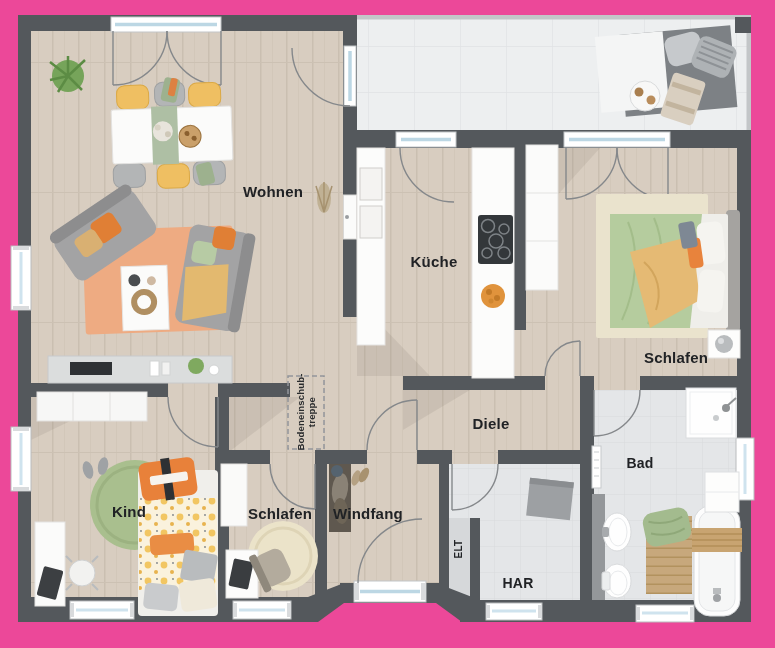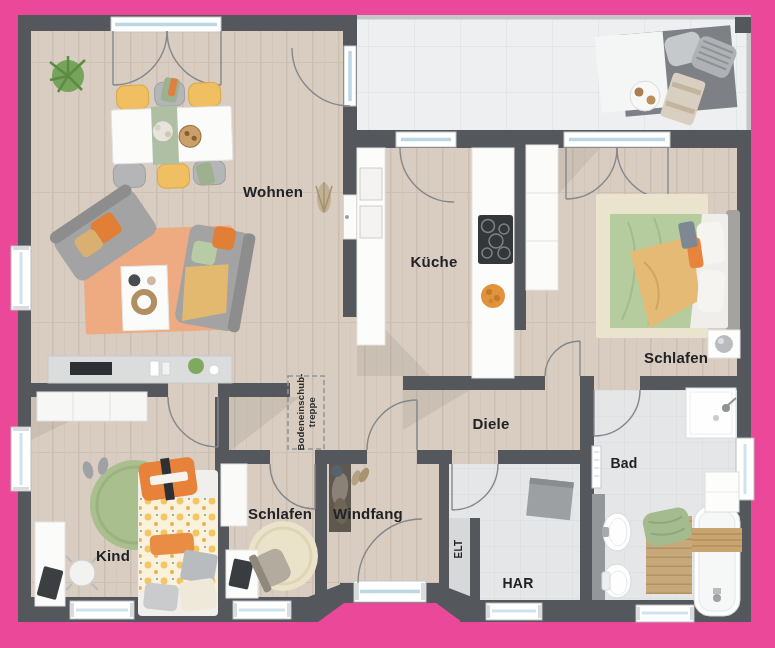--- a/index.html
+++ b/index.html
@@ -436,22 +436,22 @@
       <rect x="705" y="472" width="34" height="40" fill="#fdfdfc" stroke="#dddfe1"></rect>
       <line x1="705" y1="492" x2="739" y2="492" stroke="#e8eaec"></line>
     </g>
   </g>
 </svg>
 
 <div class="label lbl-main" style="left:273px;top:191px;">Wohnen</div>
 <div class="label lbl-main" style="left:434px;top:261px;">Küche</div>
 <div class="label lbl-main" style="left:652px;top:357px;margin-left:24px;">Schlafen</div>
 <div class="label lbl-main" style="left:491px;top:423px;">Diele</div>
-<div class="label lbl-mid" style="left:624px;top:463px;">Bad</div>
-<div class="label lbl-main" style="left:113px;top:511px;margin-top:44px;">Kind</div>
+<div class="label lbl-mid" style="left:640px;top:463px;">Bad</div>
+<div class="label lbl-main" style="left:129px;top:511px;">Kind</div>
 <div class="label lbl-main" style="left:280px;top:513px;">Schlafen</div>
 <div class="label lbl-main" style="left:368px;top:513px;">Windfang</div>
 <div class="label lbl-mid" style="left:518px;top:547px;margin-top:36px;">HAR</div>
 <div class="label lbl-small vert" style="left:458px;top:549px;">ELT</div>
 <div class="label vert" style="left:306px;top:412px;">
   <div class="attic">
     <div>Bodeneinschub-</div>
     <div>treppe</div>
   </div>
 </div>

